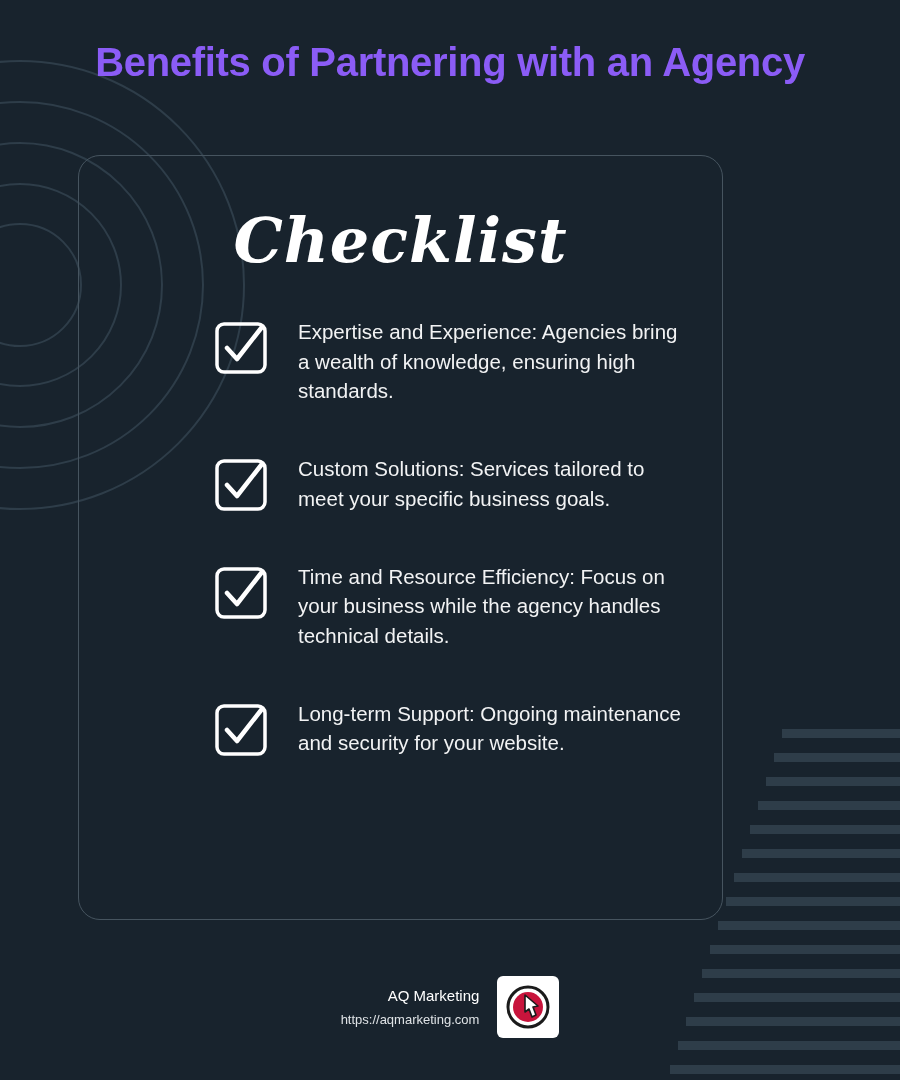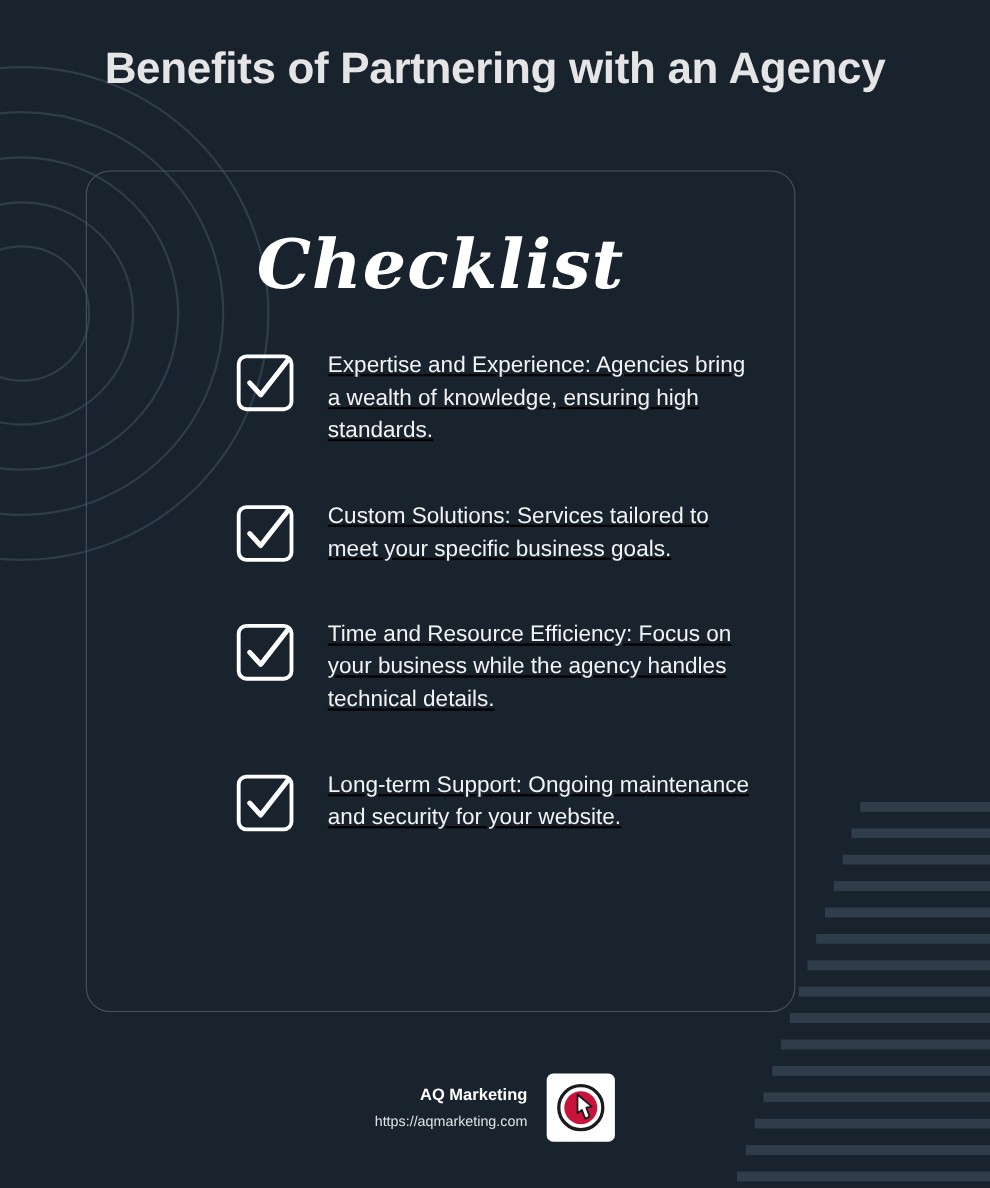--- a/index.html
+++ b/index.html
@@ -59,21 +59,21 @@
     background: #2e3d49;
   }
 
   
   .title {
     position: absolute;
     left: 50px;
     top: 38px;
     width: 800px;
     text-align: center;
-    color: #e5e5e5;
+    color: #8b5cf6;
     font-size: 40px;
     font-weight: bold;
     line-height: 1.2;
     letter-spacing: -0.3px;
   }
 
   
   .card {
     position: absolute;
     left: 78px;
@@ -98,21 +98,20 @@
   .checklist {
     margin: 40px 0 0 0;
     padding: 0;
     list-style: none;
   }
   .check-item {
     display: flex;
     align-items: flex-start;
     padding: 0 40px 0 135px;
     margin-bottom: 48px;
-    text-decoration: underline;
   }
   .check-box {
     flex: 0 0 auto;
     width: 54px;
     height: 54px;
     margin-right: 30px;
     margin-top: 4px;
   }
   .check-text {
     color: #f2f3f4;
@@ -131,21 +130,21 @@
     align-items: center;
     justify-content: center;
   }
   .footer-text {
     text-align: right;
     margin-right: 18px;
   }
   .brand-name {
     color: #ffffff;
     font-size: 15px;
-    font-weight: bold;
+    font-weight: normal;
     margin-bottom: 8px;
   }
   .brand-url {
     color: #dfe3e6;
     font-size: 13px;
   }
   .logo {
     width: 62px;
     height: 62px;
     background: #ffffff;

